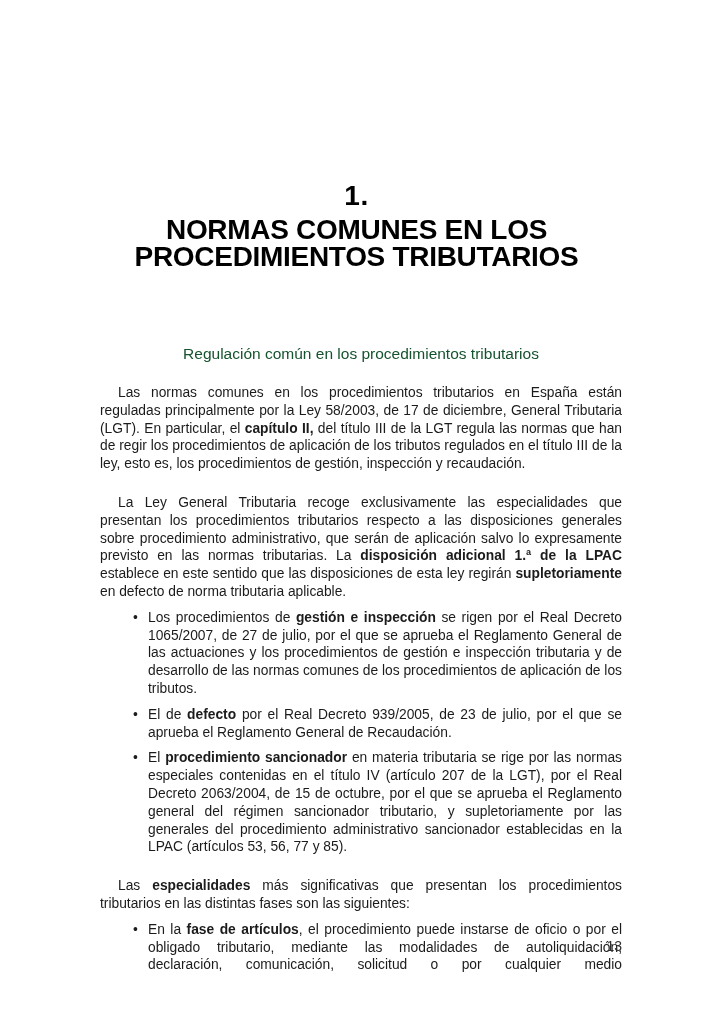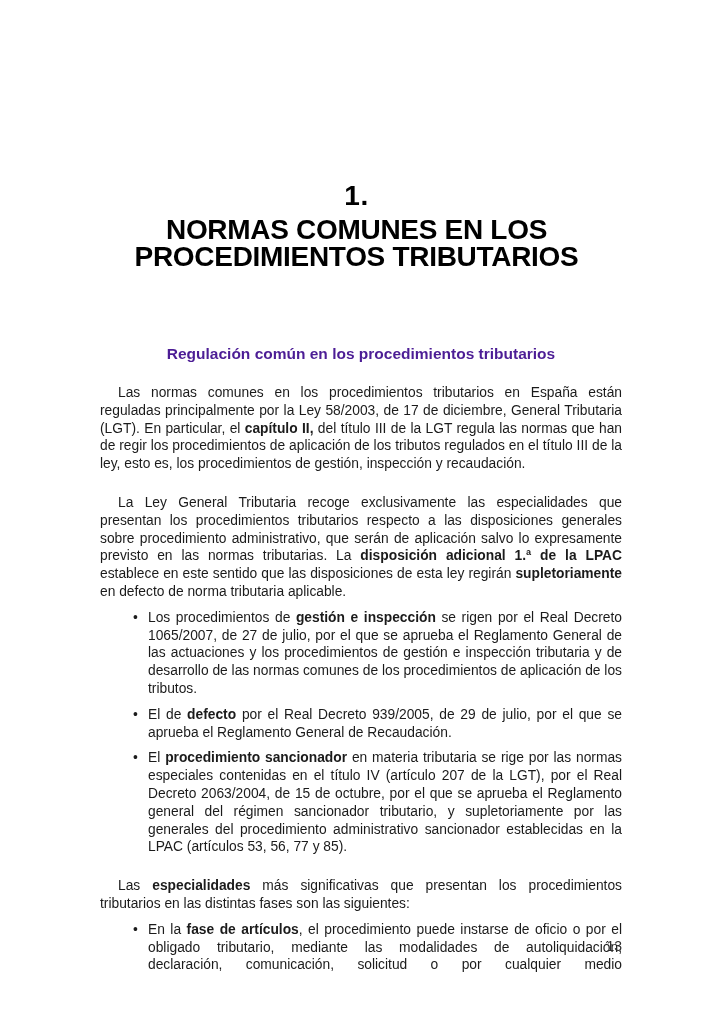--- a/index.html
+++ b/index.html
@@ -37,22 +37,22 @@
   }
   .content {
     position: absolute;
     top: 344px;
     left: 100px;
     width: 522px;
   }
   .section-heading {
     text-align: center;
     font-size: 15.5px;
-    font-weight: bold;
-    color: #4c1d95;
+    font-weight: normal;
+    color: #14532d;
     margin: 0 0 11px 0;
     line-height: 19px;
   }
   .paragraph, .bullet {
     font-size: 13.8px;
     line-height: 17.8px;
     text-align: justify;
   }
   .paragraph {
     margin-top: 21px;
@@ -89,21 +89,21 @@
     <div class="chapter-number">1.</div>
     <div class="chapter-title">NORMAS COMUNES EN LOS PROCEDIMIENTOS TRIBUTARIOS</div>
   </div>
 
   <div class="content">
     <h2 class="section-heading">Regulación común en los procedimientos tributarios</h2>
     <div>
         <div class="paragraph"><span>Las normas comunes en los procedimientos tributarios en España están reguladas principalmente por la Ley 58/2003, de 17 de diciembre, General Tributaria (LGT). En particular, el </span><b>capítulo II,</b><span> del título III de la LGT regula las normas que han de regir los procedimientos de aplicación de los tributos regulados en el título III de la ley, esto es, los procedimientos de gestión, inspección y recaudación.</span></div>
         <div class="paragraph"><span>La Ley General Tributaria recoge exclusivamente las especialidades que presentan los procedimientos tributarios respecto a las disposiciones generales sobre procedimiento administrativo, que serán de aplicación salvo lo expresamente previsto en las normas tributarias. La </span><b>disposición adicional 1.ª de la LPAC</b><span> establece en este sentido que las disposiciones de esta ley regirán </span><b>supletoriamente</b><span> en defecto de norma tributaria aplicable.</span></div>
         <div class="bullet"><span class="marker">•</span><span>Los procedimientos de </span><b>gestión e inspección</b><span> se rigen por el Real Decreto 1065/2007, de 27 de julio, por el que se aprueba el Reglamento General de las actuaciones y los procedimientos de gestión e inspección tributaria y de desarrollo de las normas comunes de los procedimientos de aplicación de los tributos.</span></div>
-        <div class="bullet"><span class="marker">•</span><span>El de </span><b>defecto</b><span> por el Real Decreto 939/2005, de 29 de julio, por el que se aprueba el Reglamento General de Recaudación.</span></div>
+        <div class="bullet"><span class="marker">•</span><span>El de </span><b>defecto</b><span> por el Real Decreto 939/2005, de 23 de julio, por el que se aprueba el Reglamento General de Recaudación.</span></div>
         <div class="bullet"><span class="marker">•</span><span>El </span><b>procedimiento sancionador</b><span> en materia tributaria se rige por las normas especiales contenidas en el título IV (artículo 207 de la LGT), por el Real Decreto 2063/2004, de 15 de octubre, por el que se aprueba el Reglamento general del régimen sancionador tributario, y supletoriamente por las generales del procedimiento administrativo sancionador establecidas en la LPAC (artículos 53, 56, 77 y 85).</span></div>
         <div class="paragraph"><span>Las </span><b>especialidades</b><span> más significativas que presentan los procedimientos tributarios en las distintas fases son las siguientes:</span></div>
         <div class="bullet continues"><span class="marker">•</span><span>En la </span><b>fase de artículos</b><span>, el procedimiento puede instarse de oficio o por el obligado tributario, mediante las modalidades de autoliquidación, declaración, comunicación, solicitud o por cualquier medio</span></div>
       </div>
   </div>
 
   <div class="page-number">13</div>
 
 </div>
 

